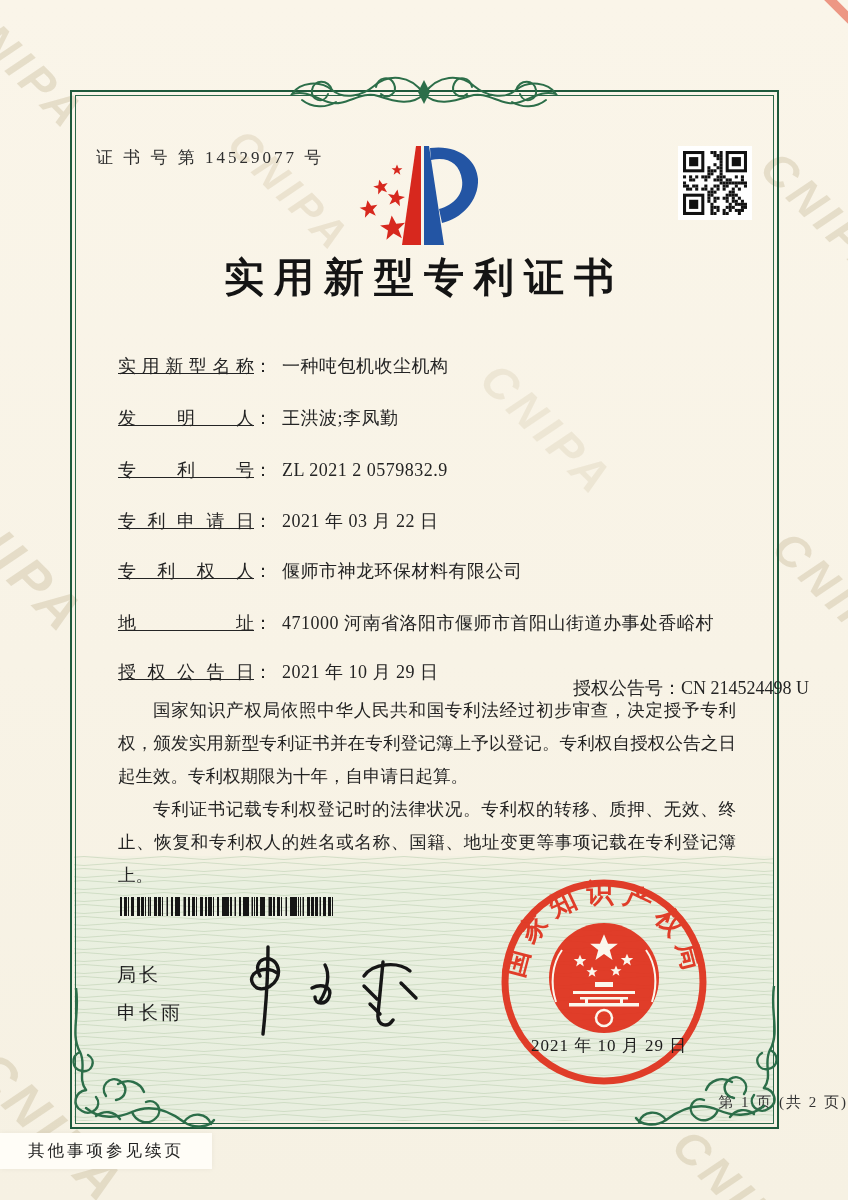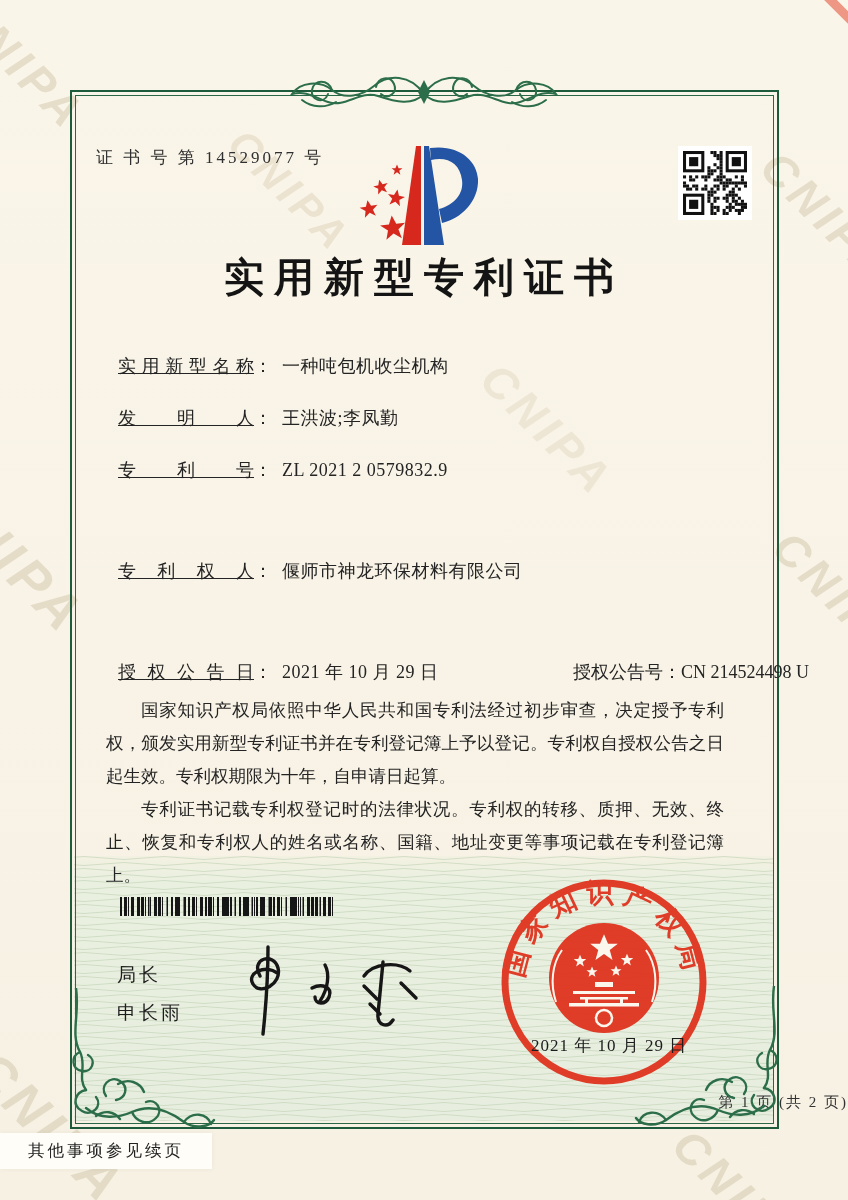--- a/index.html
+++ b/index.html
@@ -26,23 +26,23 @@
   .certno{position:absolute;left:96px;top:146px;font-size:17px;letter-spacing:3px;color:#2f2f2f;z-index:4;font-family:Liberation Serif, serif;}
   .logo{position:absolute;left:350px;top:142px;z-index:4;}
   .qrwrap{position:absolute;left:678px;top:146px;width:74px;height:74px;background:#fff;z-index:4;}
   .qrwrap svg{position:absolute;left:5px;top:5px;}
   .title{position:absolute;left:0;right:0;top:250px;text-align:center;font-size:40px;
          font-weight:bold;letter-spacing:10px;color:#141414;z-index:4;}
   
   .frow{position:absolute;left:118px;white-space:nowrap;font-size:18px;color:#242424;z-index:4;}
   .flabel{display:inline-block;width:136px;text-align:justify;text-align-last:justify;text-decoration:underline;}
   .fvalue{margin-left:10px;letter-spacing:0.5px;}
-  .grantcol{position:absolute;left:455px;top:0;white-space:nowrap;}
-  
-  .paras{position:absolute;left:106px;top:694px;width:618px;font-size:17.5px;line-height:33px;
+  .grantcol{position:absolute;left:455px;top:16px;white-space:nowrap;}
+  
+  .paras{position:absolute;left:118px;top:694px;width:618px;font-size:17.5px;line-height:33px;
          color:#242424;text-align:justify;z-index:4;}
   .paras p{margin:0;text-indent:2em;}
   
   .barcode{position:absolute;left:120px;top:897px;width:216px;height:19px;z-index:4;
     background-image:
       repeating-linear-gradient(90deg,#161616 0 2px,transparent 2px 4px,#161616 4px 7px,
         transparent 7px 8px,#161616 8px 9px,transparent 9px 12px,#161616 13px 14px,transparent 14px 17px),
       repeating-linear-gradient(90deg,transparent 0 5px,#161616 5px 6px,transparent 6px 11px,
         #161616 11px 14px,transparent 14px 19px,#161616 19px 20px,transparent 20px 23px);}
   
@@ -331,22 +331,28 @@
 
   <div class="frow" style="top:354px;">
     <span class="flabel">实用新型名称</span><span>：</span><span class="fvalue">一种吨包机收尘机构</span>
   </div>
   <div class="frow" style="top:406px;">
     <span class="flabel">发 明 人</span><span>：</span><span class="fvalue">王洪波;李凤勤</span>
   </div>
   <div class="frow" style="top:458px;">
     <span class="flabel">专 利 号</span><span>：</span><span class="fvalue">ZL 2021 2 0579832.9</span>
   </div>
+  <div class="frow" style="top:509px;">
+    <span class="flabel">专利申请日</span><span>：</span><span class="fvalue">2021 年 03 月 22 日</span>
+  </div>
   <div class="frow" style="top:559px;">
     <span class="flabel">专 利 权 人</span><span>：</span><span class="fvalue">偃师市神龙环保材料有限公司</span>
+  </div>
+  <div class="frow" style="top:611px;">
+    <span class="flabel">地 址</span><span>：</span><span class="fvalue">471000 河南省洛阳市偃师市首阳山街道办事处香峪村</span>
   </div>
   <div class="frow" style="top:660px;">
     <span class="flabel">授权公告日</span><span>：</span><span class="fvalue">2021 年 10 月 29 日</span>
     <span class="grantcol"><span>授权公告号</span><span>：</span><span>CN 214524498 U</span></span>
   </div>
 
   <div class="paras">
     <p>国家知识产权局依照中华人民共和国专利法经过初步审查，决定授予专利权，颁发实用新型专利证书并在专利登记簿上予以登记。专利权自授权公告之日起生效。专利权期限为十年，自申请日起算。</p>
     <p>专利证书记载专利权登记时的法律状况。专利权的转移、质押、无效、终止、恢复和专利权人的姓名或名称、国籍、地址变更等事项记载在专利登记簿上。</p>
   </div>

